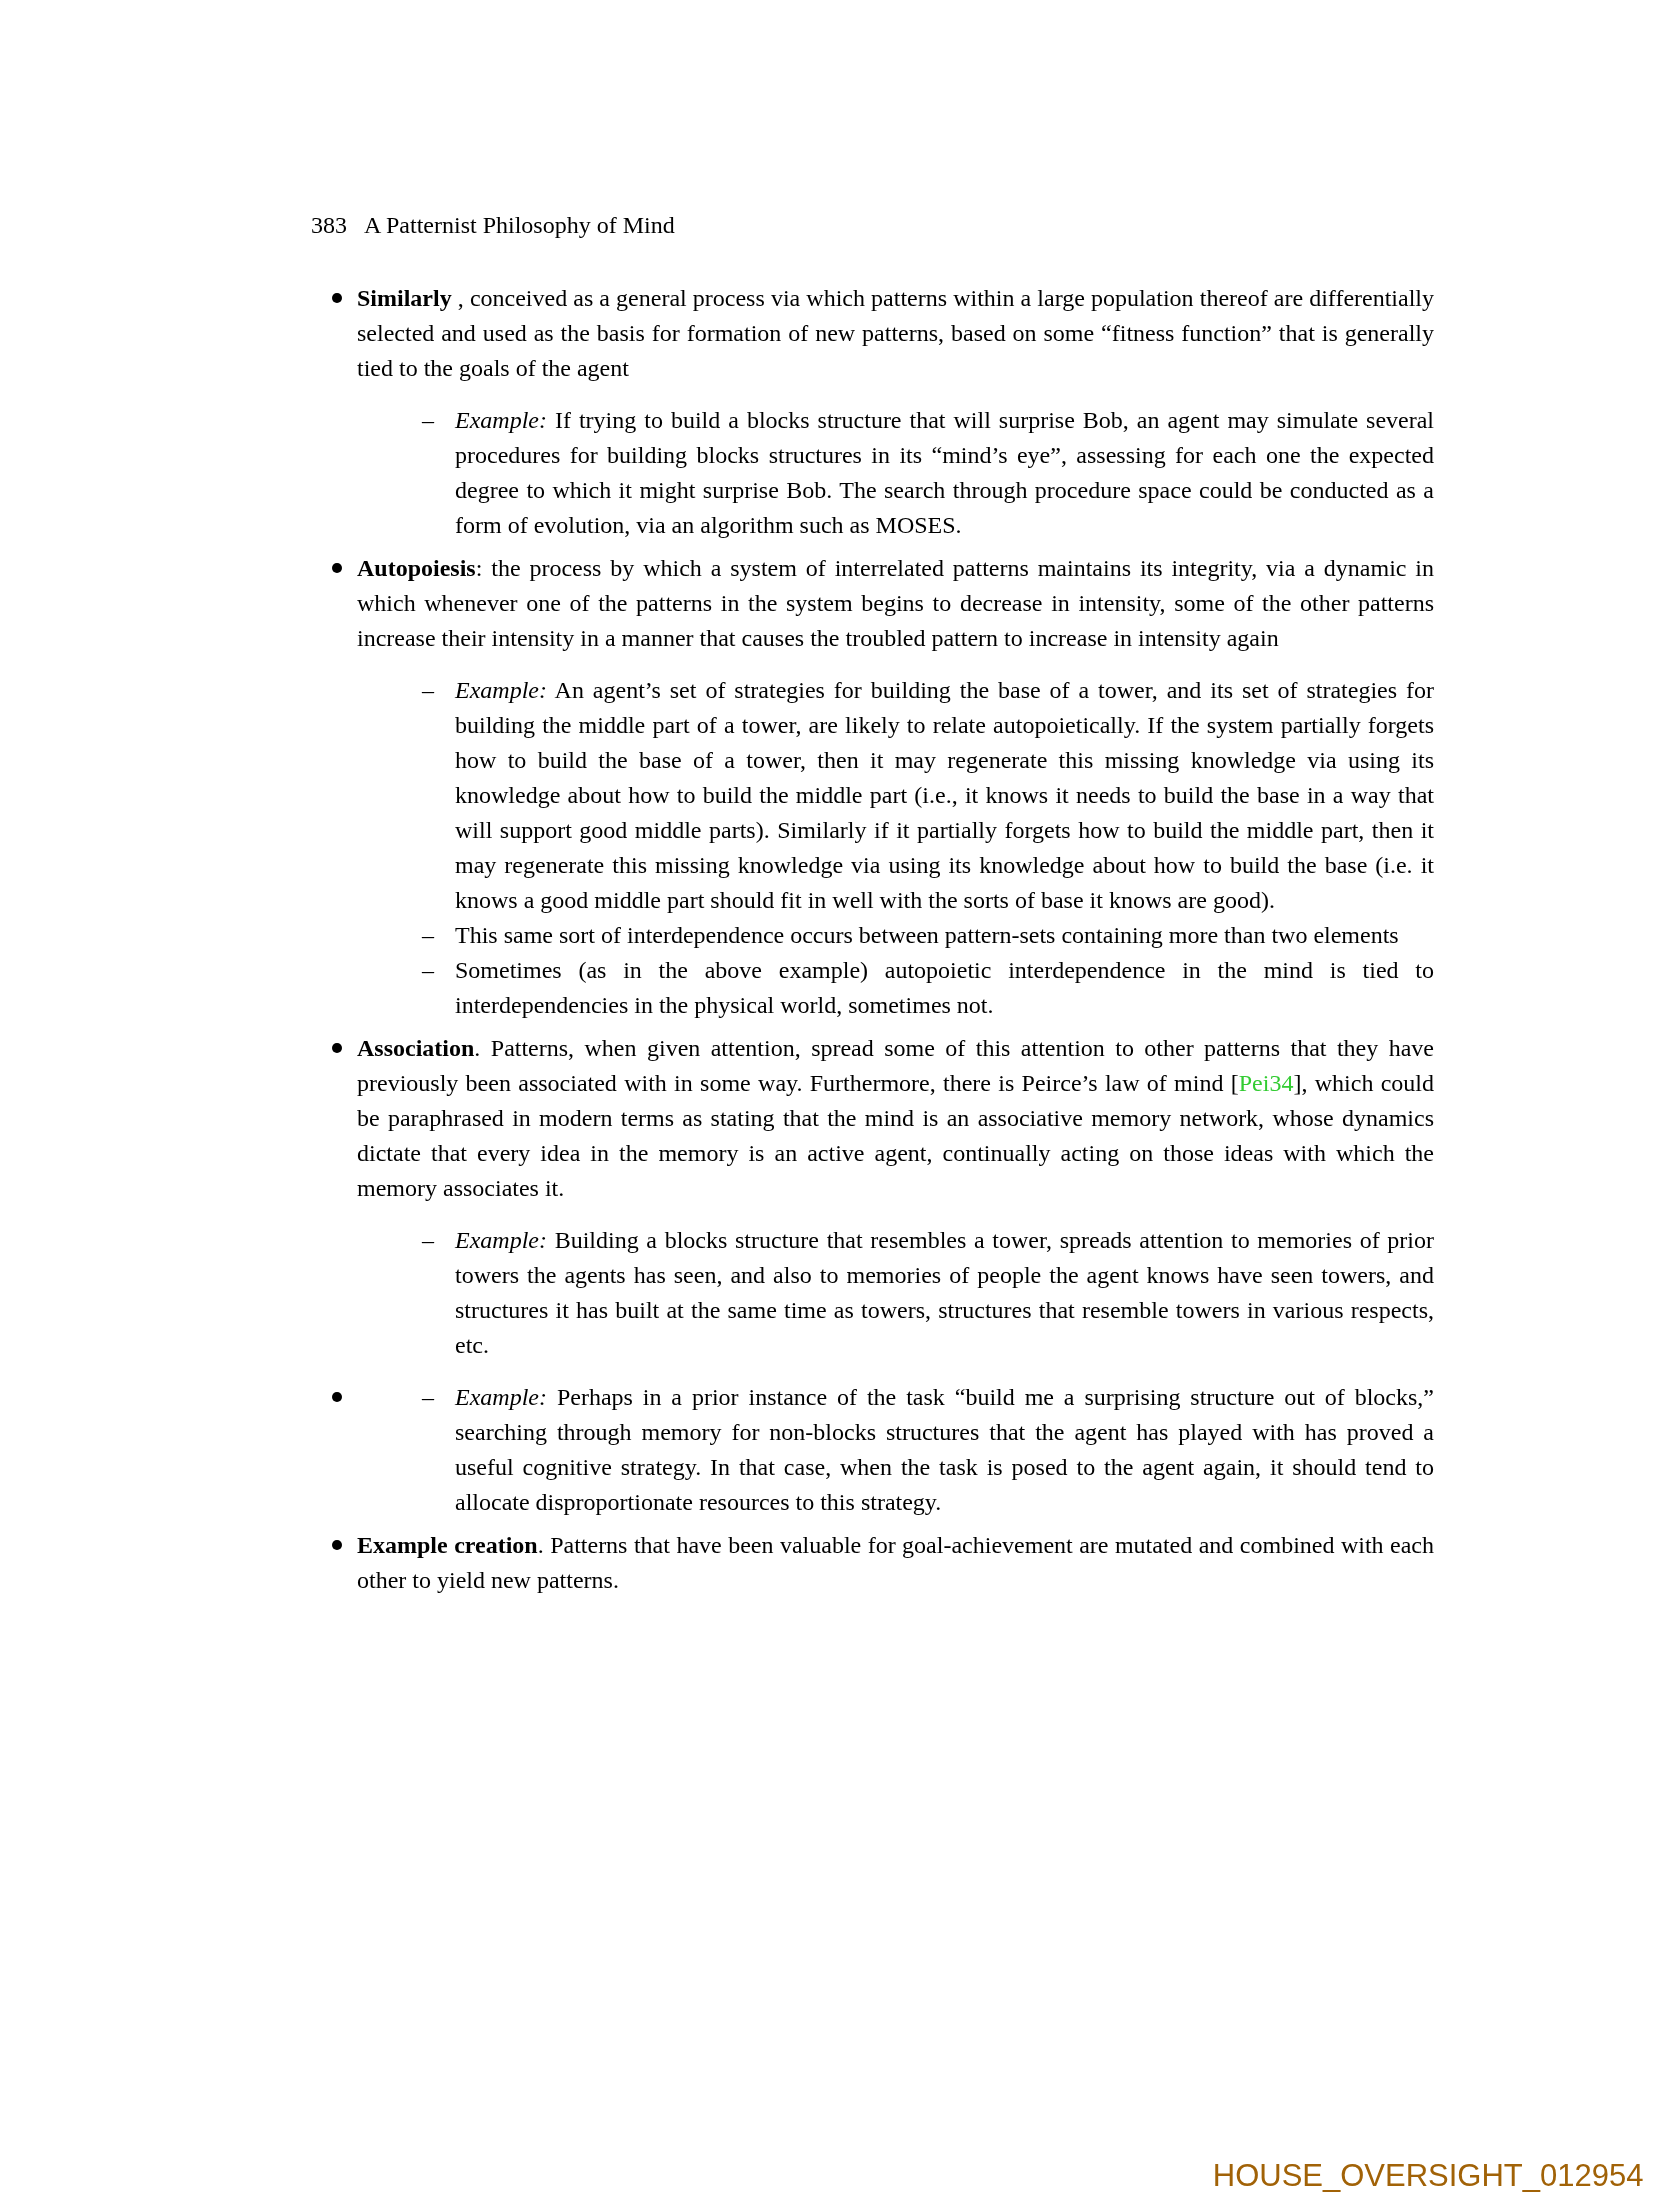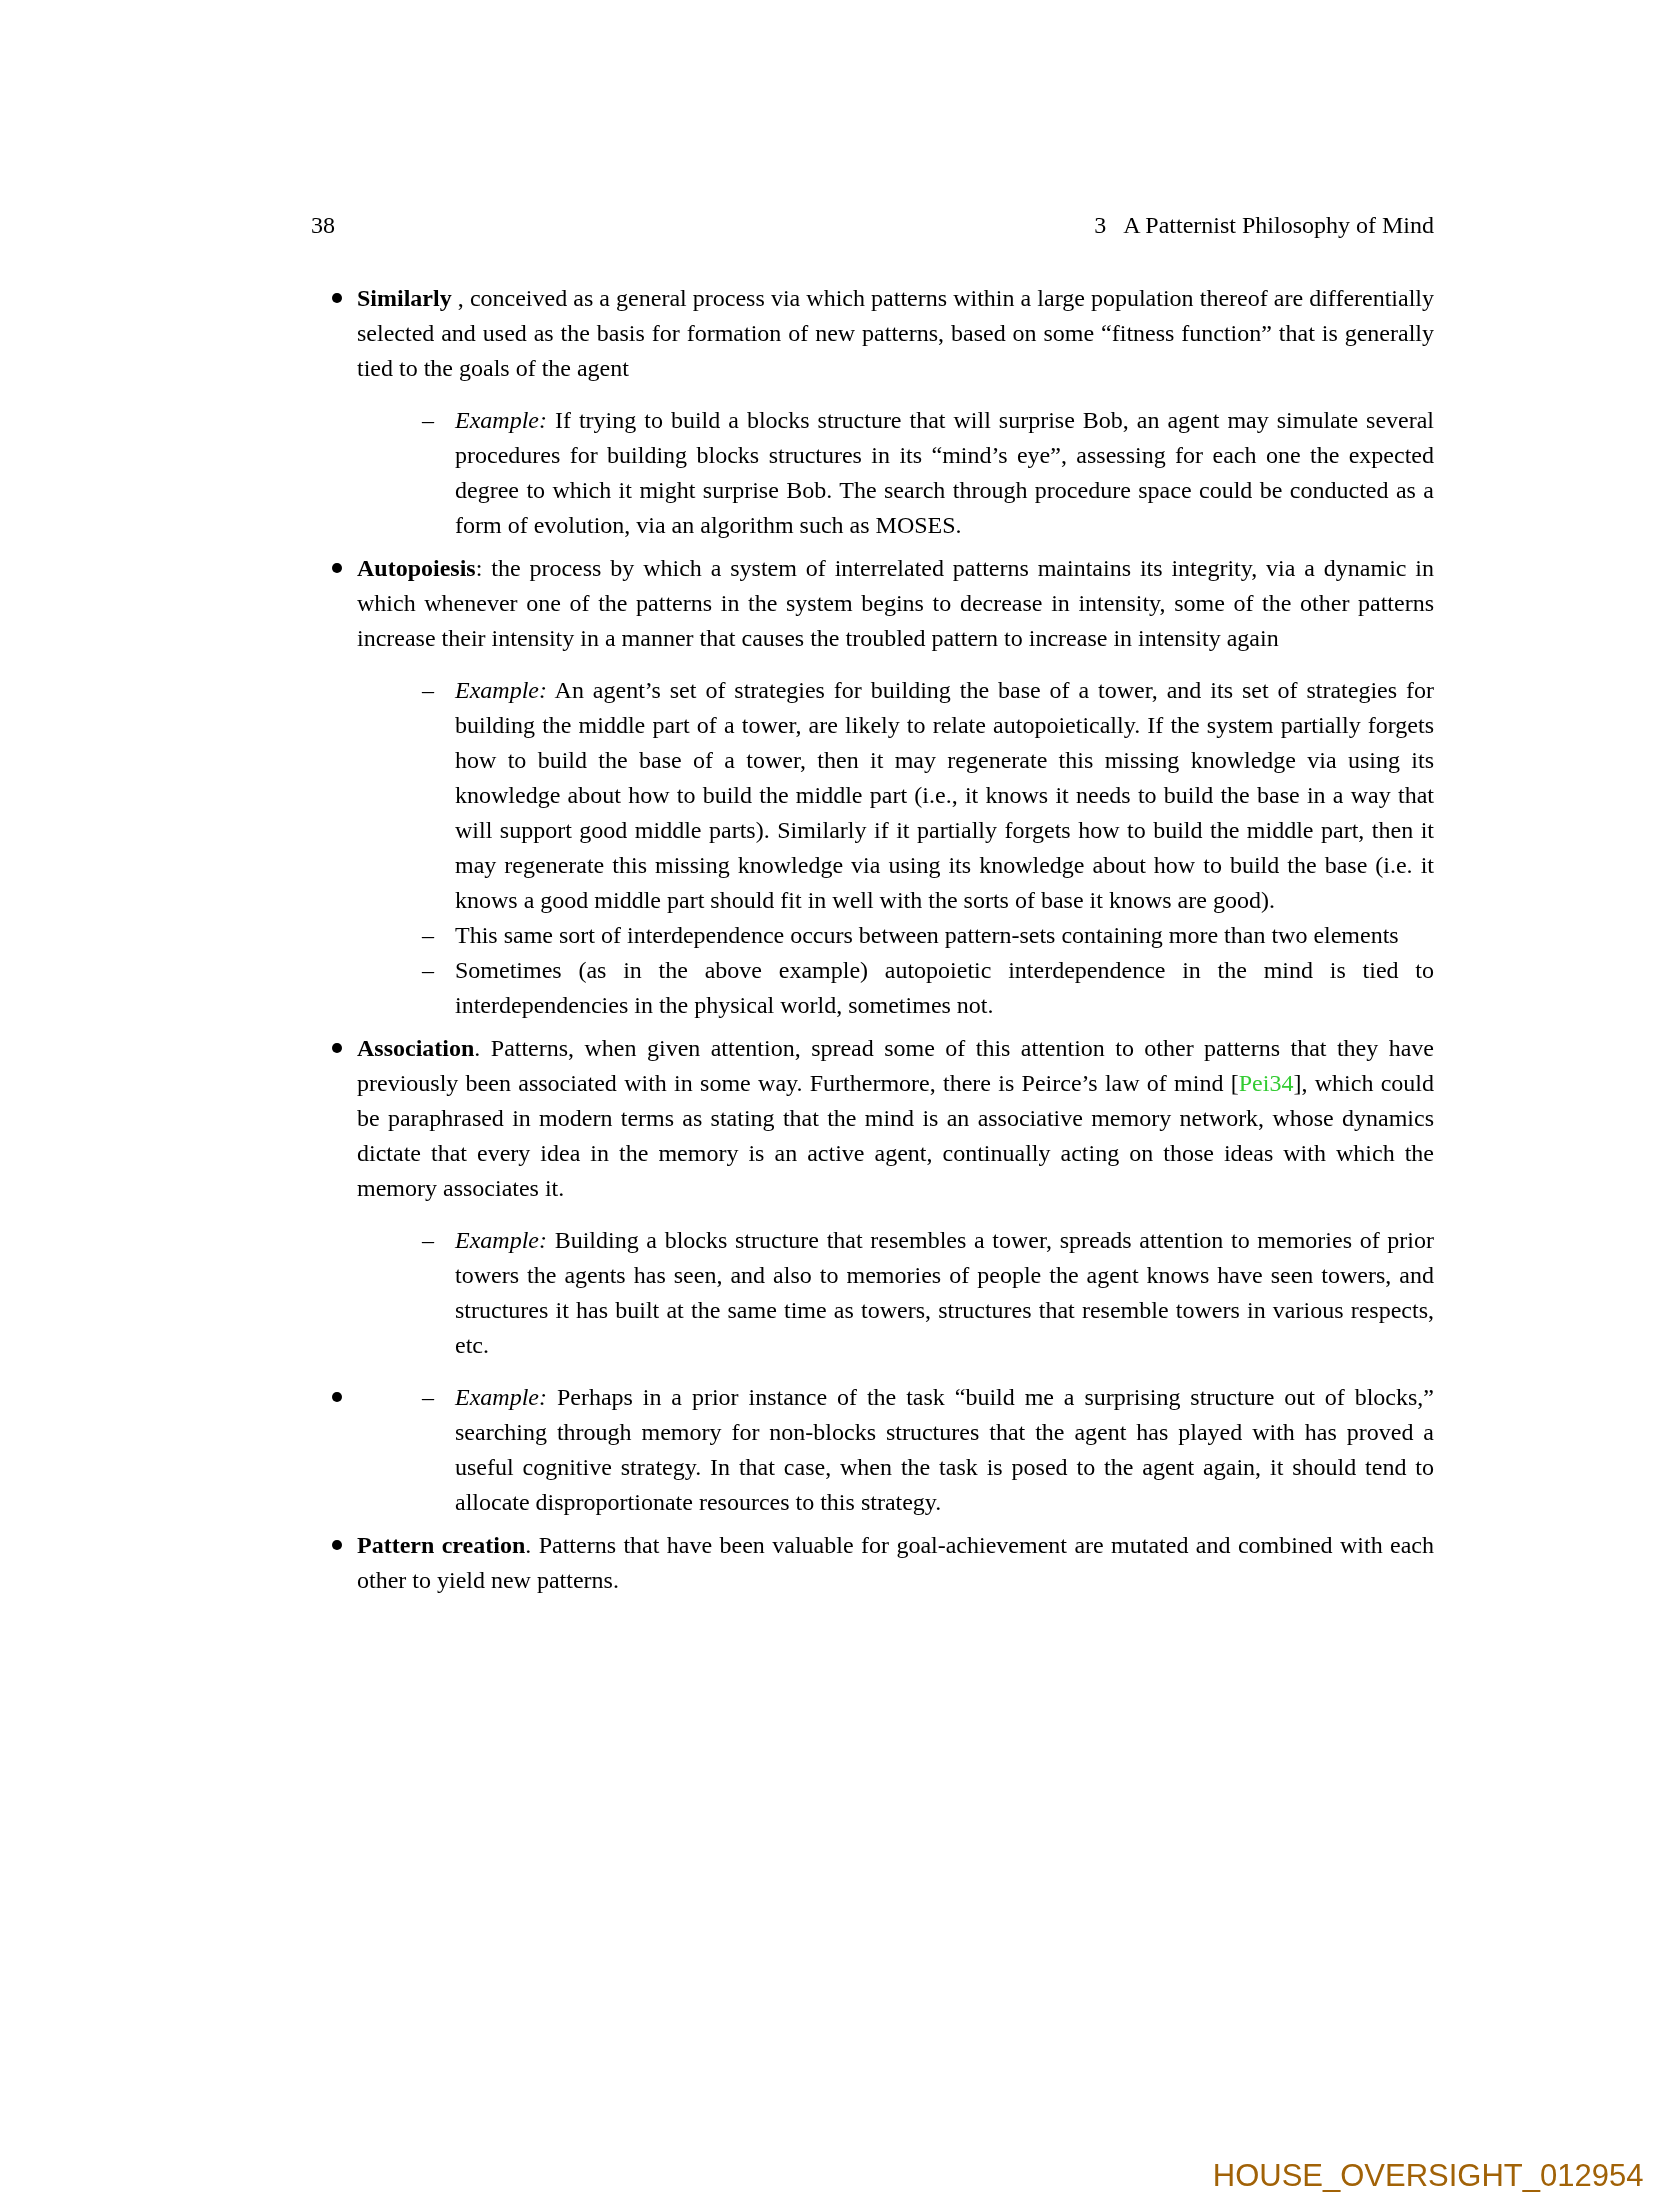--- a/index.html
+++ b/index.html
@@ -14,24 +14,22 @@
     line-height: 35px;
     overflow: hidden;
   }
   .page-inner {
     margin-left: 311px;
     width: 1123px;
     padding-top: 208px;
   }
   .page-header {
     display: flex;
-    justify-content: space-between;
     align-items: baseline;
     margin-bottom: 38px;
-    gap: 20px;
   }
   .running-title .chapter-no { margin-right: 17px; }
   .bullet-list { margin: 0; padding: 0; }
   .bullet {
     position: relative;
     padding-left: 46px;
     text-align: justify;
   }
   .bullet + .bullet { margin-top: 8px; }
   .bullet-dot {
@@ -129,20 +127,20 @@
       <div class="subs">
         <div class="sub">
           <span class="sub-dash">–</span>
           <p><i class="ex-label">Example:</i> <span>Perhaps in a prior instance of the task “build me a surprising structure out of blocks,” searching through memory for non-blocks structures that the agent has played with has proved a useful cognitive strategy. In that case, when the task is posed to the agent again, it should tend to allocate disproportionate resources to this strategy.</span></p>
         </div>
       </div>
     </div>
 
     <div class="bullet">
       <span class="bullet-dot"></span>
-      <p><span class="term">Pattern creation</span><span>. </span><span>Patterns that have been valuable for goal-achievement are mutated and combined with each other to yield new patterns.</span></p>
+      <p><span class="term">Example creation</span><span>. </span><span>Patterns that have been valuable for goal-achievement are mutated and combined with each other to yield new patterns.</span></p>
     </div>
 
   </div>
 </div>
 
 <div class="watermark">HOUSE_OVERSIGHT_012954</div>
 
 
 </body></html>

